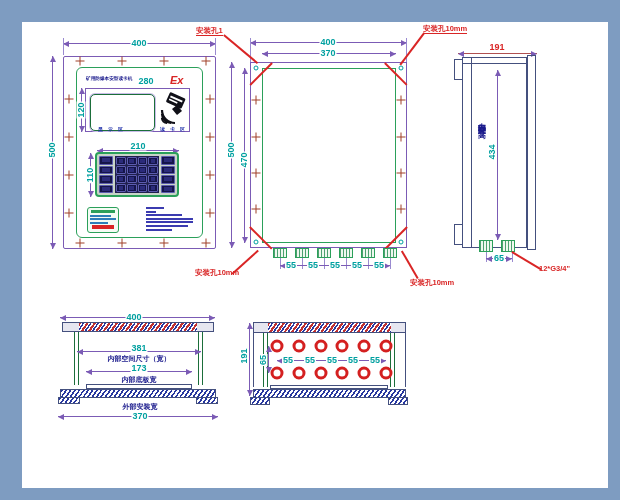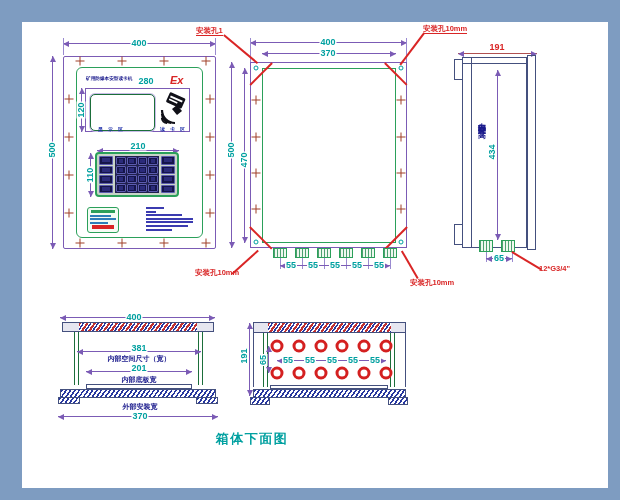--- a/index.html
+++ b/index.html
@@ -241,21 +241,21 @@
     <div style="width:16px;background:#E6E6F0;"></div>
     <div class="hatch-rb" style="flex:1;"></div>
     <div style="width:16px;background:#E6E6F0;"></div>
   </div>
   <div class="rect" style="left:74px;top:332px;width:5px;height:53px;border-left:1.5px solid #1B6E3A;border-right:1.5px solid #1B6E3A;"></div>
   <div class="rect" style="left:198px;top:332px;width:5px;height:53px;border-left:1.5px solid #1B6E3A;border-right:1.5px solid #1B6E3A;"></div>
   <div class="dimh" style="left:77px;top:351px;width:124px;"></div>
   <span class="dlabel" style="left:139px;top:348px;">381</span>
   <div class="tblue" style="left:139px;top:355px;">内部空间尺寸（宽）</div>
   <div class="dimh" style="left:86px;top:371px;width:106px;"></div>
-  <span class="dlabel" style="left:139px;top:368px;">201</span>
+  <span class="dlabel" style="left:139px;top:368px;">173</span>
   <div class="tblue" style="left:139px;top:376px;">内部底板宽</div>
   <div class="rect dark" style="left:86px;top:384px;width:106px;height:5px;background:#fff;"></div>
   <div class="rect dark hatch-b" style="left:60px;top:389px;width:156px;height:9px;"></div>
   <div class="rect dark hatch-b" style="left:58px;top:397px;width:22px;height:7px;"></div>
   <div class="rect dark hatch-b" style="left:196px;top:397px;width:22px;height:7px;"></div>
   <div class="tblue" style="left:140px;top:403px;">外部安装宽</div>
   <div class="dimh" style="left:58px;top:416px;width:160px;"></div>
   <span class="dlabel" style="left:140px;top:416px;">370</span>
 
   <div class="dimv" style="left:249px;top:323px;height:73px;"></div>
@@ -290,14 +290,13 @@
   <span class="dlabel" style="left:353px;top:360px;">55</span>
   <span class="dlabel" style="left:375px;top:360px;">55</span>
   <div class="dimv" style="left:268px;top:346px;height:27px;"></div>
   <span class="dlabel rot" style="left:263px;top:360px;">65</span>
 
   <div class="rect dark" style="left:270px;top:385px;width:118px;height:4px;background:#fff;"></div>
   <div class="rect dark hatch-b" style="left:253px;top:389px;width:153px;height:9px;"></div>
   <div class="rect dark hatch-b" style="left:250px;top:397px;width:20px;height:8px;"></div>
   <div class="rect dark hatch-b" style="left:388px;top:397px;width:20px;height:8px;"></div>
 
-  <div class="vtitle" style="left:252px;top:430px;">箱体下面图</div>
 </div>
 
 </body></html>

